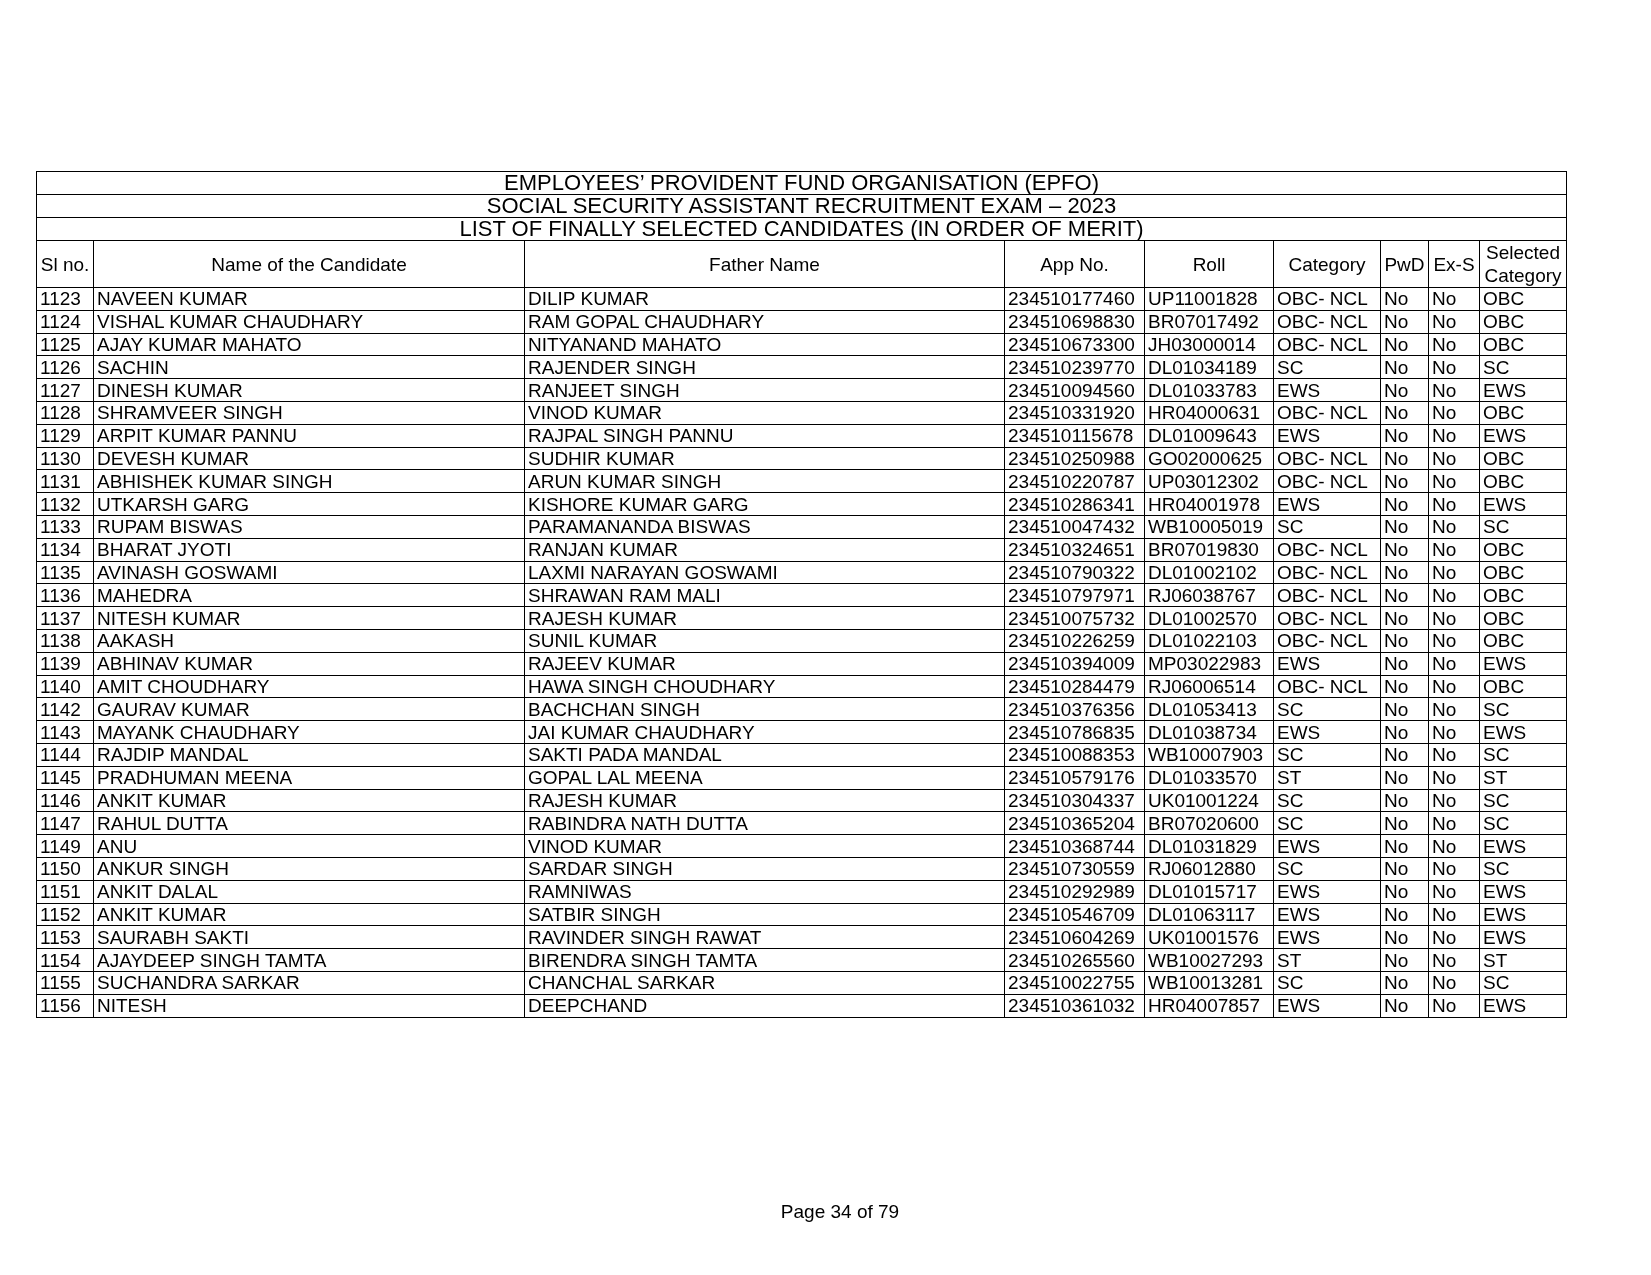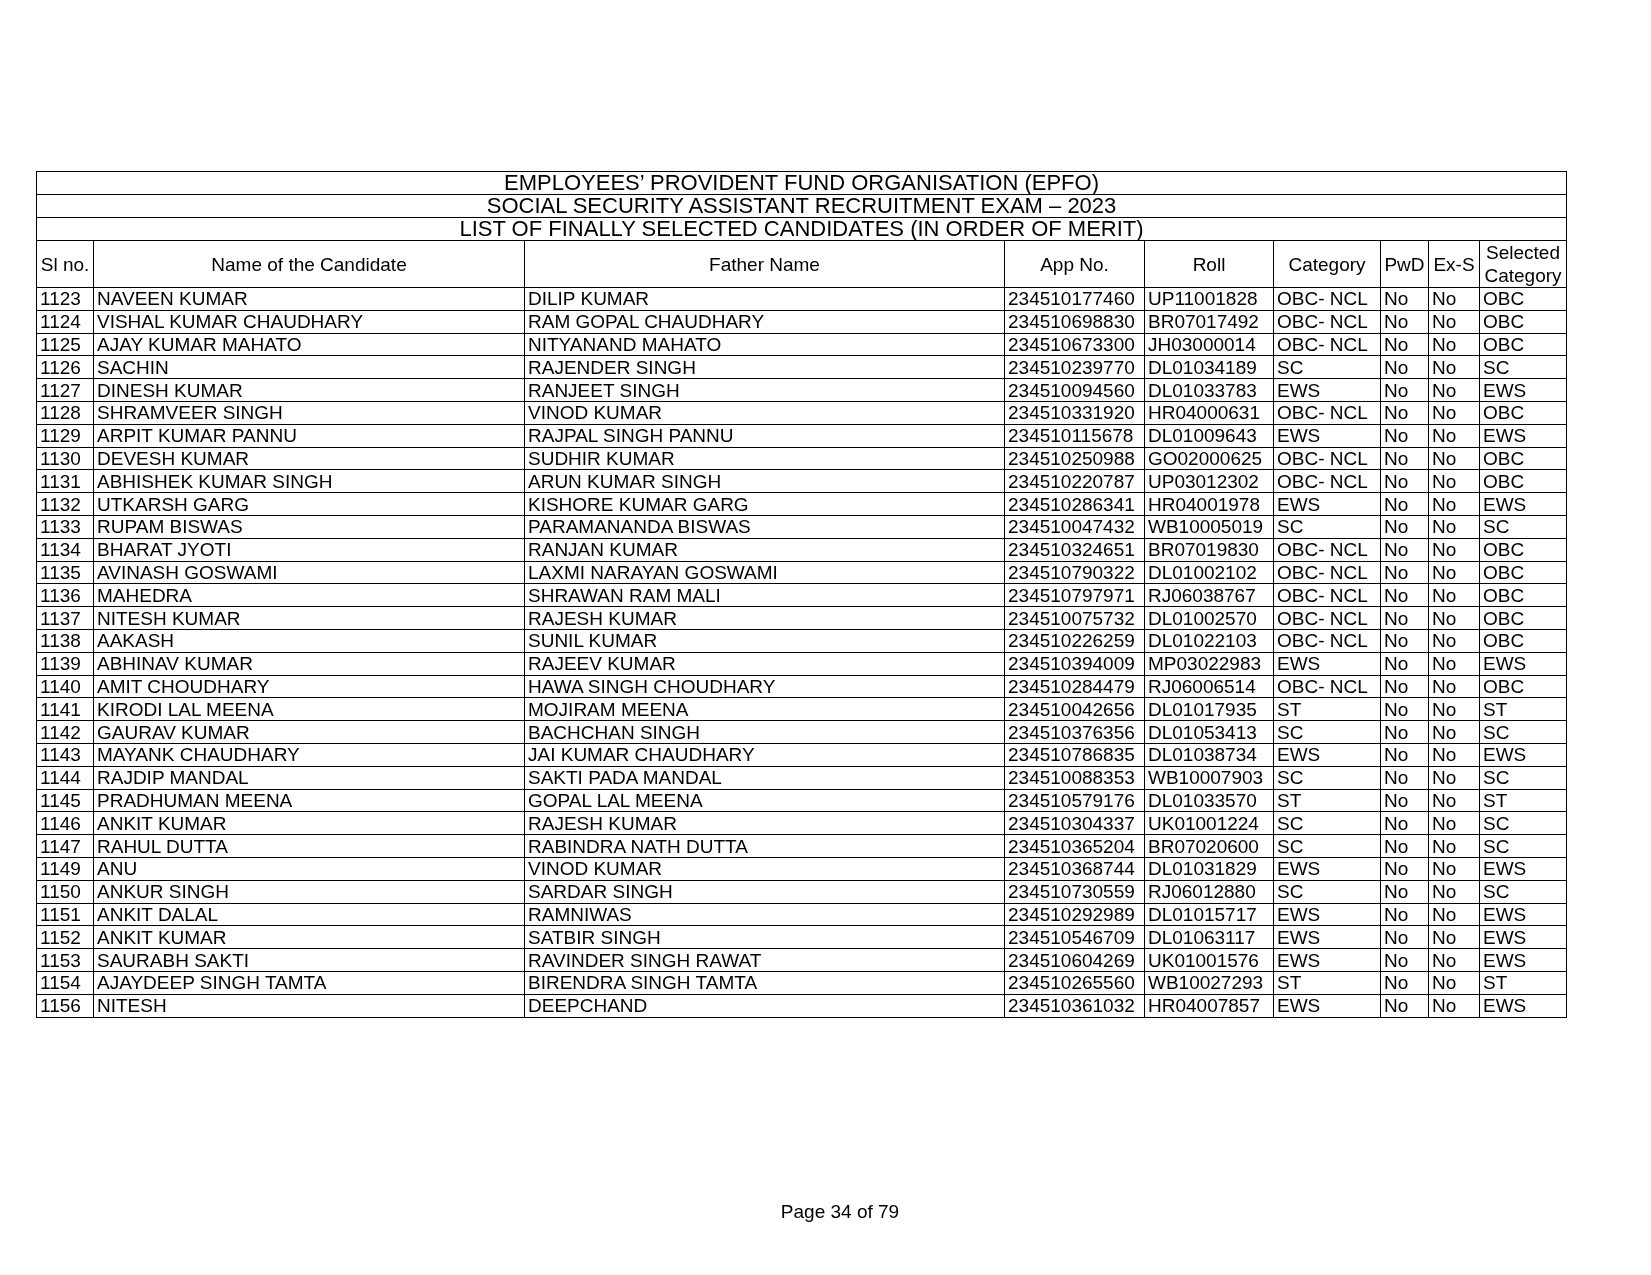--- a/index.html
+++ b/index.html
@@ -302,31 +302,20 @@
           <td>AMIT CHOUDHARY</td>
           <td>HAWA SINGH CHOUDHARY</td>
           <td class="num">234510284479</td>
           <td class="num">RJ06006514</td>
           <td>OBC- NCL</td>
           <td>No</td>
           <td>No</td>
           <td>OBC</td>
         </tr>
         <tr class="data-row">
-          <td class="sl">1141</td>
-          <td>KIRODI LAL MEENA</td>
-          <td>MOJIRAM MEENA</td>
-          <td class="num">234510042656</td>
-          <td class="num">DL01017935</td>
-          <td>ST</td>
-          <td>No</td>
-          <td>No</td>
-          <td>ST</td>
-        </tr>
-        <tr class="data-row">
           <td class="sl">1142</td>
           <td>GAURAV KUMAR</td>
           <td>BACHCHAN SINGH</td>
           <td class="num">234510376356</td>
           <td class="num">DL01053413</td>
           <td>SC</td>
           <td>No</td>
           <td>No</td>
           <td>SC</td>
         </tr>
@@ -443,20 +432,31 @@
         <tr class="data-row">
           <td class="sl">1154</td>
           <td>AJAYDEEP SINGH TAMTA</td>
           <td>BIRENDRA SINGH TAMTA</td>
           <td class="num">234510265560</td>
           <td class="num">WB10027293</td>
           <td>ST</td>
           <td>No</td>
           <td>No</td>
           <td>ST</td>
+        </tr>
+        <tr class="data-row">
+          <td class="sl">1155</td>
+          <td>SUCHANDRA SARKAR</td>
+          <td>CHANCHAL SARKAR</td>
+          <td class="num">234510022755</td>
+          <td class="num">WB10013281</td>
+          <td>SC</td>
+          <td>No</td>
+          <td>No</td>
+          <td>SC</td>
         </tr>
         <tr class="data-row">
           <td class="sl">1156</td>
           <td>NITESH</td>
           <td>DEEPCHAND</td>
           <td class="num">234510361032</td>
           <td class="num">HR04007857</td>
           <td>EWS</td>
           <td>No</td>
           <td>No</td>

